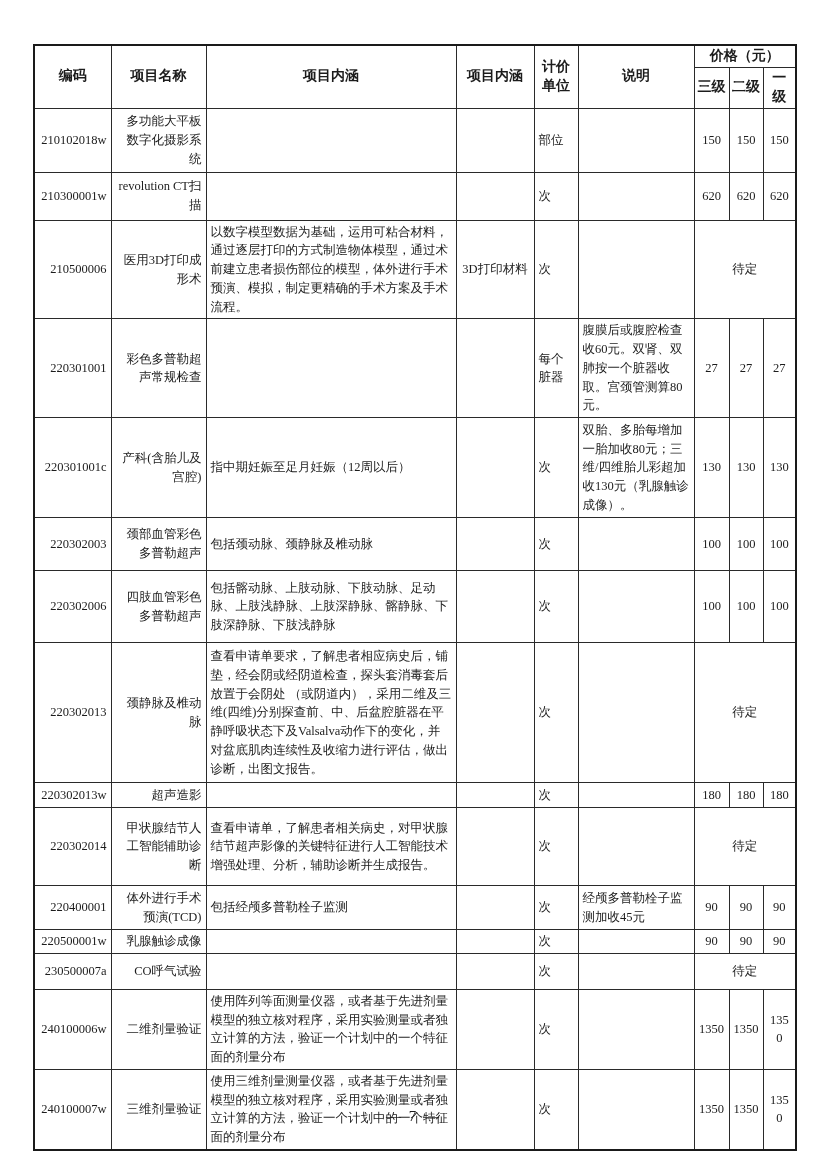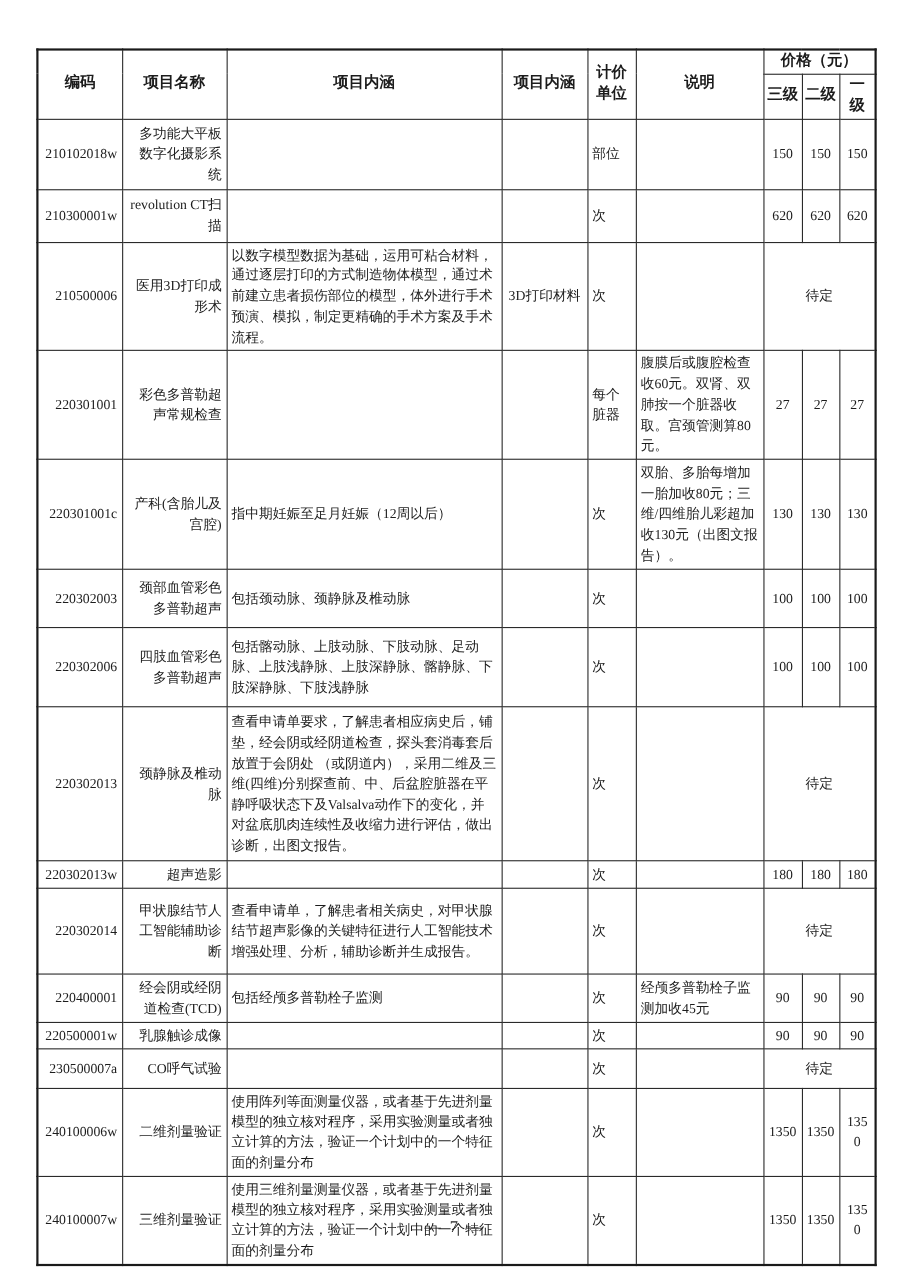--- a/index.html
+++ b/index.html
@@ -124,21 +124,21 @@
         <td class="c-price">27</td>
         <td class="c-price">27</td>
       </tr>
 
       <tr style="height:100px">
         <td class="c-code">220301001c</td>
         <td class="c-name">产科(含胎儿及宫腔)</td>
         <td class="c-content">指中期妊娠至足月妊娠（12周以后）</td>
         <td class="c-excluded"></td>
         <td class="c-unit">次</td>
-        <td class="c-note">双胎、多胎每增加一胎加收80元；三维/四维胎儿彩超加收130元（出图文报告）。</td>
+        <td class="c-note">双胎、多胎每增加一胎加收80元；三维/四维胎儿彩超加收130元（乳腺触诊成像）。</td>
         <td class="c-price">130</td>
         <td class="c-price">130</td>
         <td class="c-price">130</td>
       </tr>
 
       <tr style="height:53px">
         <td class="c-code">220302003</td>
         <td class="c-name">颈部血管彩色多普勒超声</td>
         <td class="c-content">包括颈动脉、颈静脉及椎动脉</td>
         <td class="c-excluded"></td>
@@ -188,21 +188,21 @@
         <td class="c-name">甲状腺结节人工智能辅助诊断</td>
         <td class="c-content">查看申请单，了解患者相关病史，对甲状腺结节超声影像的关键特征进行人工智能技术增强处理、分析，辅助诊断并生成报告。</td>
         <td class="c-excluded"></td>
         <td class="c-unit">次</td>
         <td class="c-note"></td>
         <td class="c-pending" colspan="3">待定</td>
       </tr>
 
       <tr style="height:44px">
         <td class="c-code">220400001</td>
-        <td class="c-name">经会阴或经阴道检查(TCD)</td>
+        <td class="c-name">体外进行手术预演(TCD)</td>
         <td class="c-content">包括经颅多普勒栓子监测</td>
         <td class="c-excluded"></td>
         <td class="c-unit">次</td>
         <td class="c-note">经颅多普勒栓子监测加收45元</td>
         <td class="c-price">90</td>
         <td class="c-price">90</td>
         <td class="c-price">90</td>
       </tr>
 
       <tr style="height:22px">

